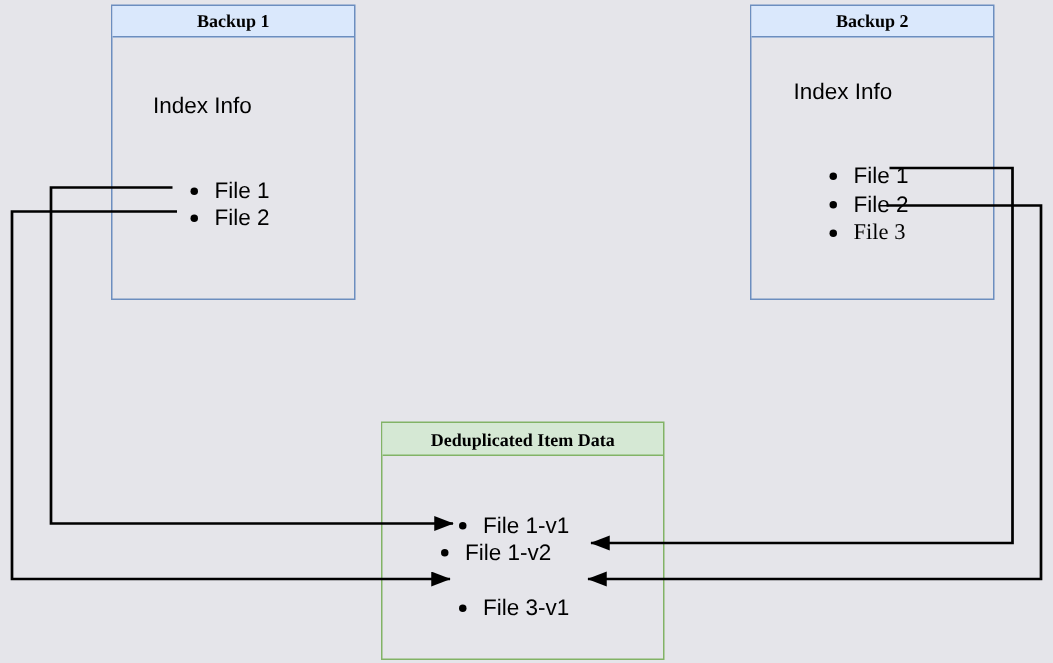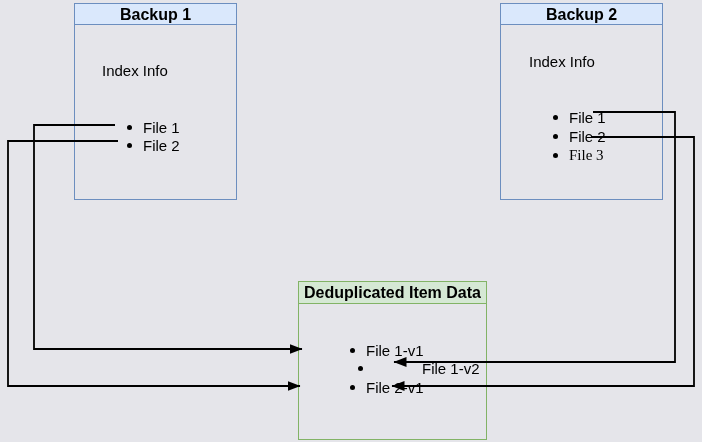--- a/index.html
+++ b/index.html
@@ -25,32 +25,33 @@
     pointer-events: none;
     z-index: 3;
   }
   .box {
     position: absolute;
     border: 1px solid;
     box-sizing: border-box;
     z-index: 2;
   }
   .box.blue   { border-color: #6c8ebf; }
-  .box.green  { border-color: #82b366; margin-left: 44px; }
+  .box.green  { border-color: #82b366; }
   .box-title {
     position: absolute;
     left: 0;
     right: 0;
     top: 0;
     text-align: center;
     font-weight: bold;
-    font-size: 16px;
+    font-size: 12px;
     color: #000;
     border-bottom: 1px solid;
     box-sizing: border-box;
+    font-family: Liberation Serif, serif;
   }
   .blue .box-title  { background: #dae8fc; border-color: #6c8ebf; height: 21px; line-height: 21px; }
   .green .box-title { background: #d5e8d4; border-color: #82b366; height: 22px; line-height: 22px; }
   .inner-label {
     position: absolute;
     height: 18px;
     line-height: 18px;
     font-size: 15px;
     color: #000;
     white-space: nowrap;
@@ -119,23 +120,23 @@
       <span>File 3</span>
     </div>
   </div>
 
   <div class="box green" style="left:254px; top:281px; width:189px; height:159px;">
     <div class="box-title">Deduplicated Item Data</div>
     <div class="row" style="left:51px; top:59px;align-items:center;">
       <span class="dot"></span>
       <span>File 1-v1</span>
     </div>
-    <div class="row" style="left:59px; top:77px;gap:48px;">
+    <div class="row" style="left:39px; top:77px;">
       <span class="dot"></span>
       <span>File 1-v2</span>
     </div>
-    <div class="row" style="left:51px; top:96px;">
+    <div class="row" style="left:51px; top:114px;">
       <span class="dot"></span>
-      <span>File 2-v1</span>
+      <span>File 3-v1</span>
     </div>
   </div>
 
 </div>
 
 </body></html>

